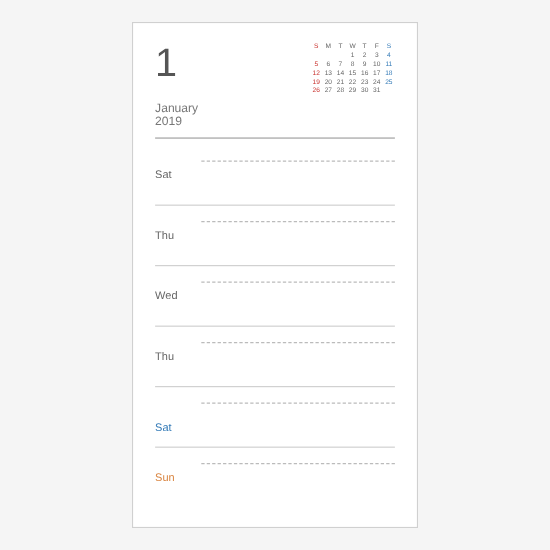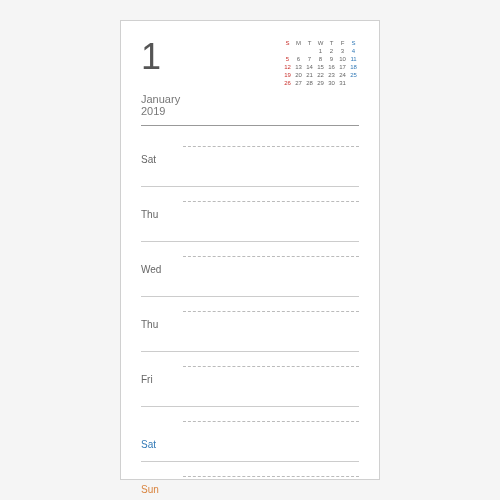--- a/index.html
+++ b/index.html
@@ -173,24 +173,20 @@
       </div>
       <div class="day-row">
         <div class="day-label ">Wed</div>
         <div class="dotted-line"></div>
       </div>
       <div class="day-row">
         <div class="day-label ">Thu</div>
         <div class="dotted-line"></div>
       </div>
       <div class="day-row">
-        <div class="day-label ">Fri</div>
-        <div class="dotted-line"></div>
-      </div>
-      <div class="day-row">
         <div class="day-label sat">Sat</div>
         <div class="dotted-line"></div>
       </div>
       <div class="day-row">
         <div class="day-label sun">Sun</div>
         <div class="dotted-line"></div>
       </div>
     </div>
 </div>
 

